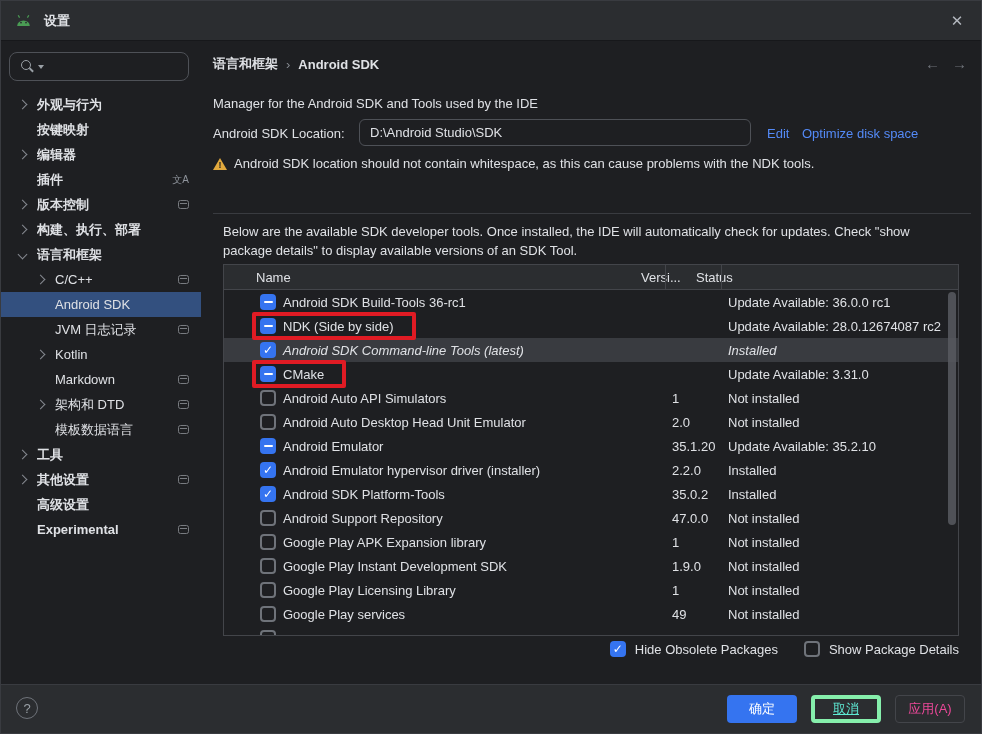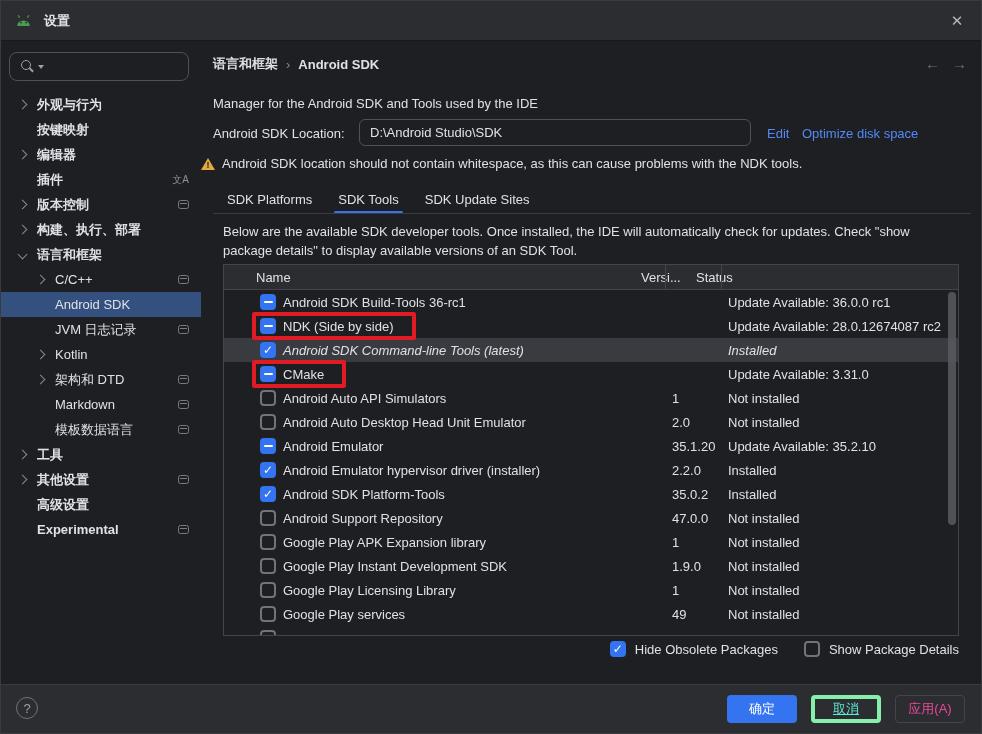--- a/index.html
+++ b/index.html
@@ -42,21 +42,21 @@
   .breadcrumb{position:absolute;left:212px;top:54px;display:flex;align-items:center;gap:8px;font-weight:bold;}
   .breadcrumb .sep{color:#868a91;font-weight:normal;}
   .nav-arrows{position:absolute;right:14px;top:54px;color:#6f737a;font-size:15px;display:flex;gap:12px;}
   .subtitle{position:absolute;left:212px;top:95px;}
   .loc-label{position:absolute;left:212px;top:125px;}
   .loc-input{position:absolute;left:358px;top:118px;width:392px;height:27px;border:1px solid #4e5157;border-radius:6px;
              box-sizing:border-box;background:transparent;color:#dfe1e5;padding:0 10px;font:13px "Liberation Sans",sans-serif;outline:none;}
   .link{color:var(--link,#548af7);cursor:default;}
   .link-edit{position:absolute;left:766px;top:125px;}
   .link-optimize{position:absolute;left:801px;top:125px;}
-  .warn-row{position:absolute;left:200px;top:155px;display:flex;align-items:center;gap:7px;}
+  .warn-row{position:absolute;left:212px;top:155px;display:flex;align-items:center;gap:7px;}
   .warn-tri{width:0;height:0;border-left:7px solid transparent;border-right:7px solid transparent;
             border-bottom:12px solid var(--warning,#e2a93d);position:relative;flex:none;}
   .warn-tri::after{content:'!';position:absolute;left:-1.5px;top:2px;font-size:9px;font-weight:bold;color:#1e1f22;}
   
   .tabs{position:absolute;left:224px;top:184px;display:flex;gap:22px;height:28px;}
   .tab{position:relative;display:flex;align-items:center;padding:0 2px;cursor:default;}
   .tab.active::after{content:'';position:absolute;left:-2px;right:-2px;bottom:-1px;height:3px;border-radius:2px;background:var(--accent,#3574f0);}
   .tab-divider{position:absolute;left:212px;top:212px;width:758px;height:1px;background:#393b40;}
   .description{position:absolute;left:222px;top:221px;width:706px;line-height:19px;}
   
@@ -194,30 +194,30 @@
   </div>
         <div class="side-item lvl1">
     <span class="chev-slot">
             <span class="chevron right"></span>
           </span>
     <span class="lbl">Kotlin</span>
 
   </div>
         <div class="side-item lvl1">
     <span class="chev-slot">
+            <span class="chevron hidden"></span>
+          </span>
+    <span class="lbl">Markdown</span>
+    <span class="trail window-icon"></span>
+  </div>
+        <div class="side-item lvl1">
+    <span class="chev-slot">
             <span class="chevron right"></span>
           </span>
     <span class="lbl">架构和 DTD</span>
-    <span class="trail window-icon"></span>
-  </div>
-        <div class="side-item lvl1">
-    <span class="chev-slot">
-            <span class="chevron hidden"></span>
-          </span>
-    <span class="lbl">Markdown</span>
     <span class="trail window-icon"></span>
   </div>
         <div class="side-item lvl1">
     <span class="chev-slot">
             <span class="chevron hidden"></span>
           </span>
     <span class="lbl">模板数据语言</span>
     <span class="trail window-icon"></span>
   </div>
         <div class="side-item lvl0 bold">
@@ -264,31 +264,20 @@
   <div class="subtitle">Manager for the Android SDK and Tools used by the IDE</div>
   <div class="loc-label">Android SDK Location:</div>
   <input class="loc-input" value="D:\Android Studio\SDK" style="">
   <span class="link link-edit">Edit</span>
   <span class="link link-optimize">Optimize disk space</span>
   <div class="warn-row">
     <span class="warn-tri"></span>
     <span>Android SDK location should not contain whitespace, as this can cause problems with the NDK tools.</span>
   </div>
 
-  <div class="tabs">
-      <div class="tab">
-    <span class="tab-label">SDK Platforms</span>
-  </div>
-      <div class="tab active">
-    <span class="tab-label">SDK Tools</span>
-  </div>
-      <div class="tab">
-    <span class="tab-label">SDK Update Sites</span>
-  </div>
-    </div>
   <div class="tab-divider"></div>
 
   <div class="description">Below are the available SDK developer tools. Once installed, the IDE will automatically check for updates. Check "show package details" to display available versions of an SDK Tool.</div>
 
   <div class="table">
     <div class="thead">
       <span class="h-name">Name</span>
       <span class="h-version">Versi...</span>
       <span class="h-status">Status</span>
       <span class="h-sep s1"></span>

